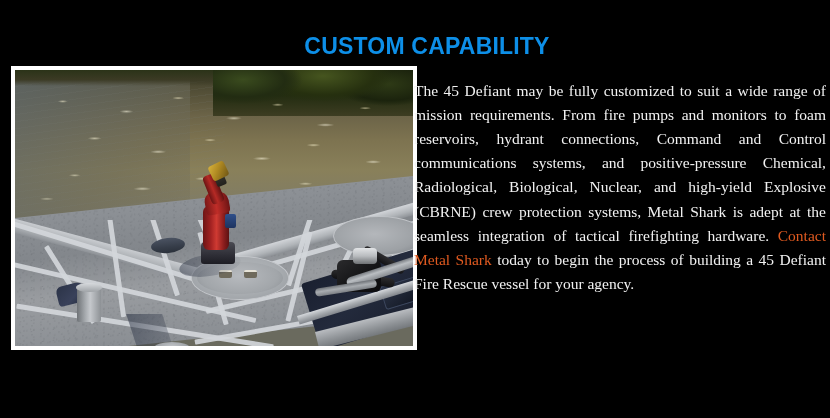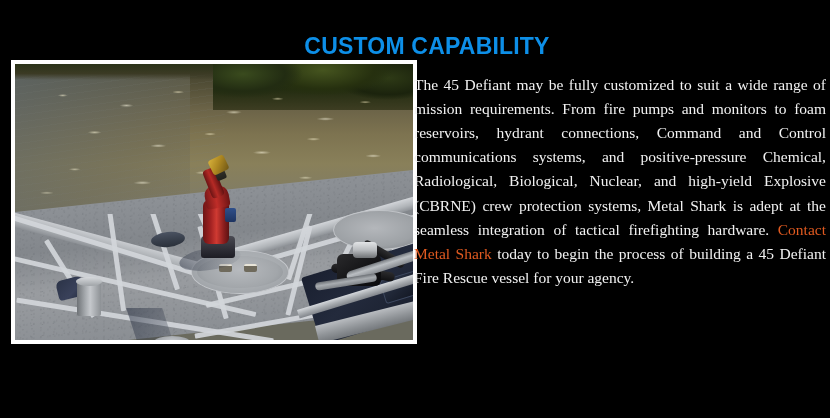--- a/index.html
+++ b/index.html
@@ -28,21 +28,21 @@
     font-size: 23px;
     letter-spacing: 0.2px;
     line-height: 28px;
     padding-left: 12px;
   }
 
   
   .content-row {
     position: absolute;
     left: 0;
-    top: 51px;
+    top: 57px;
     width: 692px;
     height: 300px;
   }
 
   
   .photo-frame {
     position: absolute;
     left: 11px;
     top: 9px;
     width: 398px;

